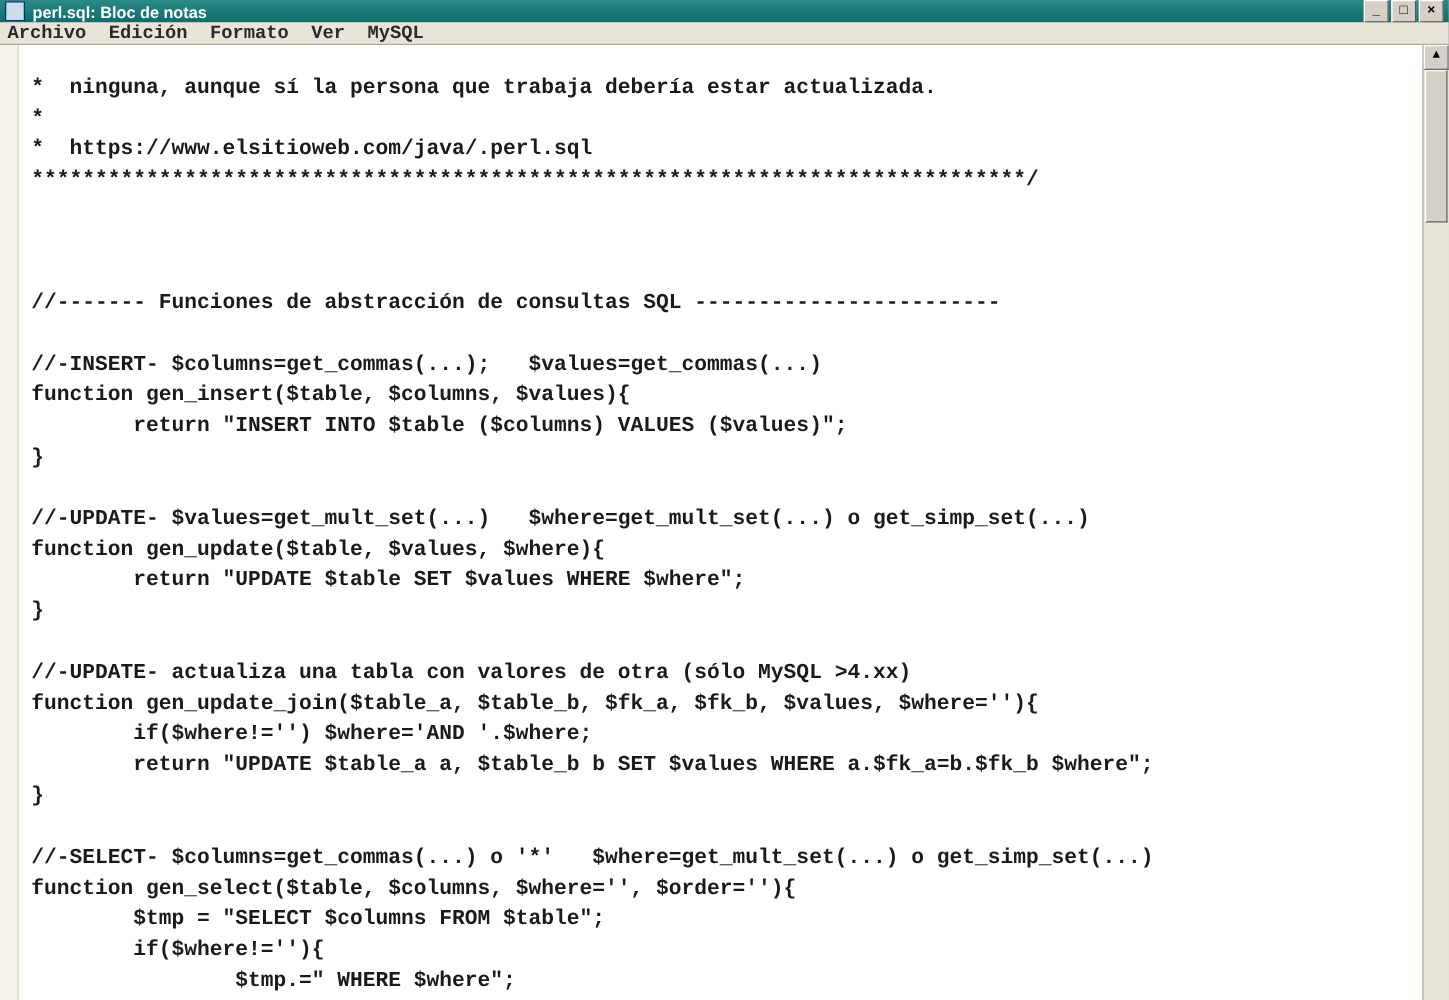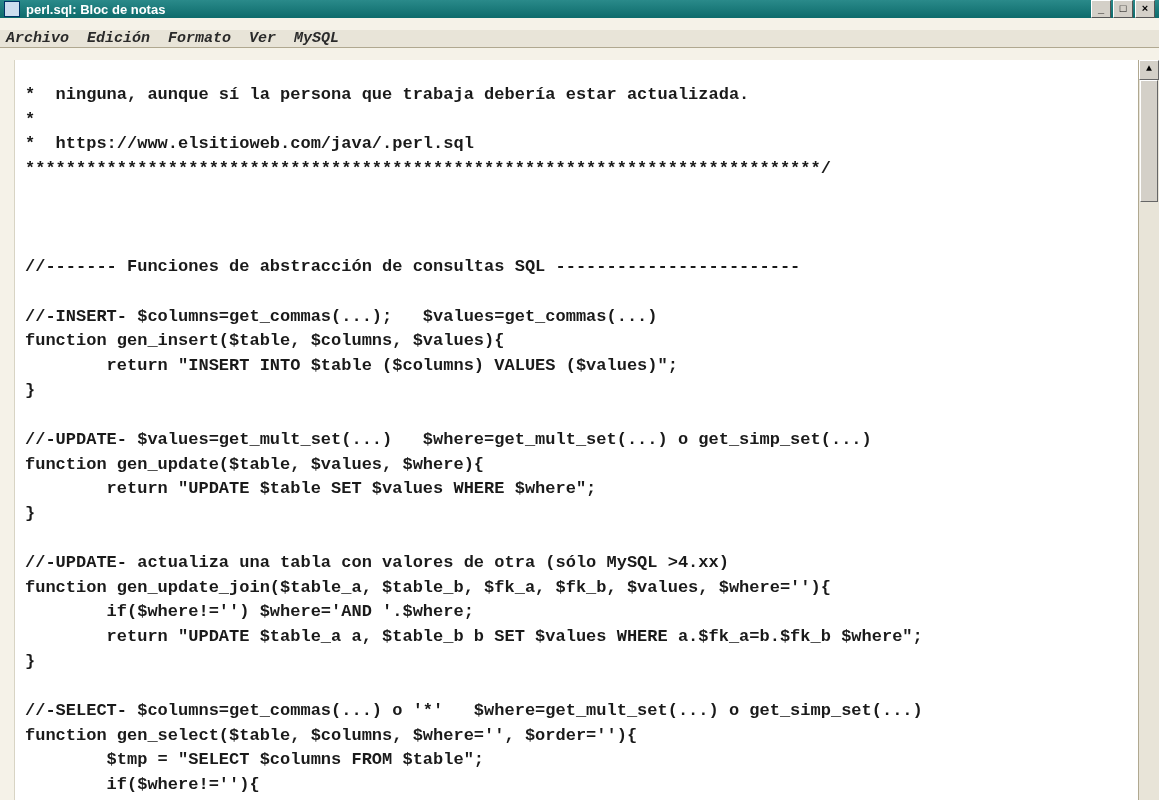--- a/index.html
+++ b/index.html
@@ -11,21 +11,20 @@
     font-family: "Courier New", monospace;
     background: #000;
   }
   .window {
     width: 1159px;
     height: 800px;
     display: flex;
     flex-direction: column;
     background: #f5f2e8;
     box-sizing: border-box;
-    gap: 12px;
   }
   .titlebar {
     height: 24px;
     background: linear-gradient(to bottom, #2a8a8a, #0d6b6b);
     color: #ffffff;
     display: flex;
     align-items: center;
     padding: 0 4px;
     font-family: Tahoma, sans-serif;
     font-size: 13px;
@@ -66,21 +65,20 @@
     background: #e8e4d8;
     border-bottom: 1px solid #b0a890;
     display: flex;
     align-items: flex-start;
     padding: 0 6px;
     font-family: "Courier New", monospace;
     font-size: 15px;
     font-weight: bold;
     color: #2a2a2a;
     gap: 18px;
-    font-style: italic;
   }
   .menu-item {
     cursor: default;
   }
   .client {
     flex: 1;
     display: flex;
     position: relative;
     background: #ffffff;
   }

